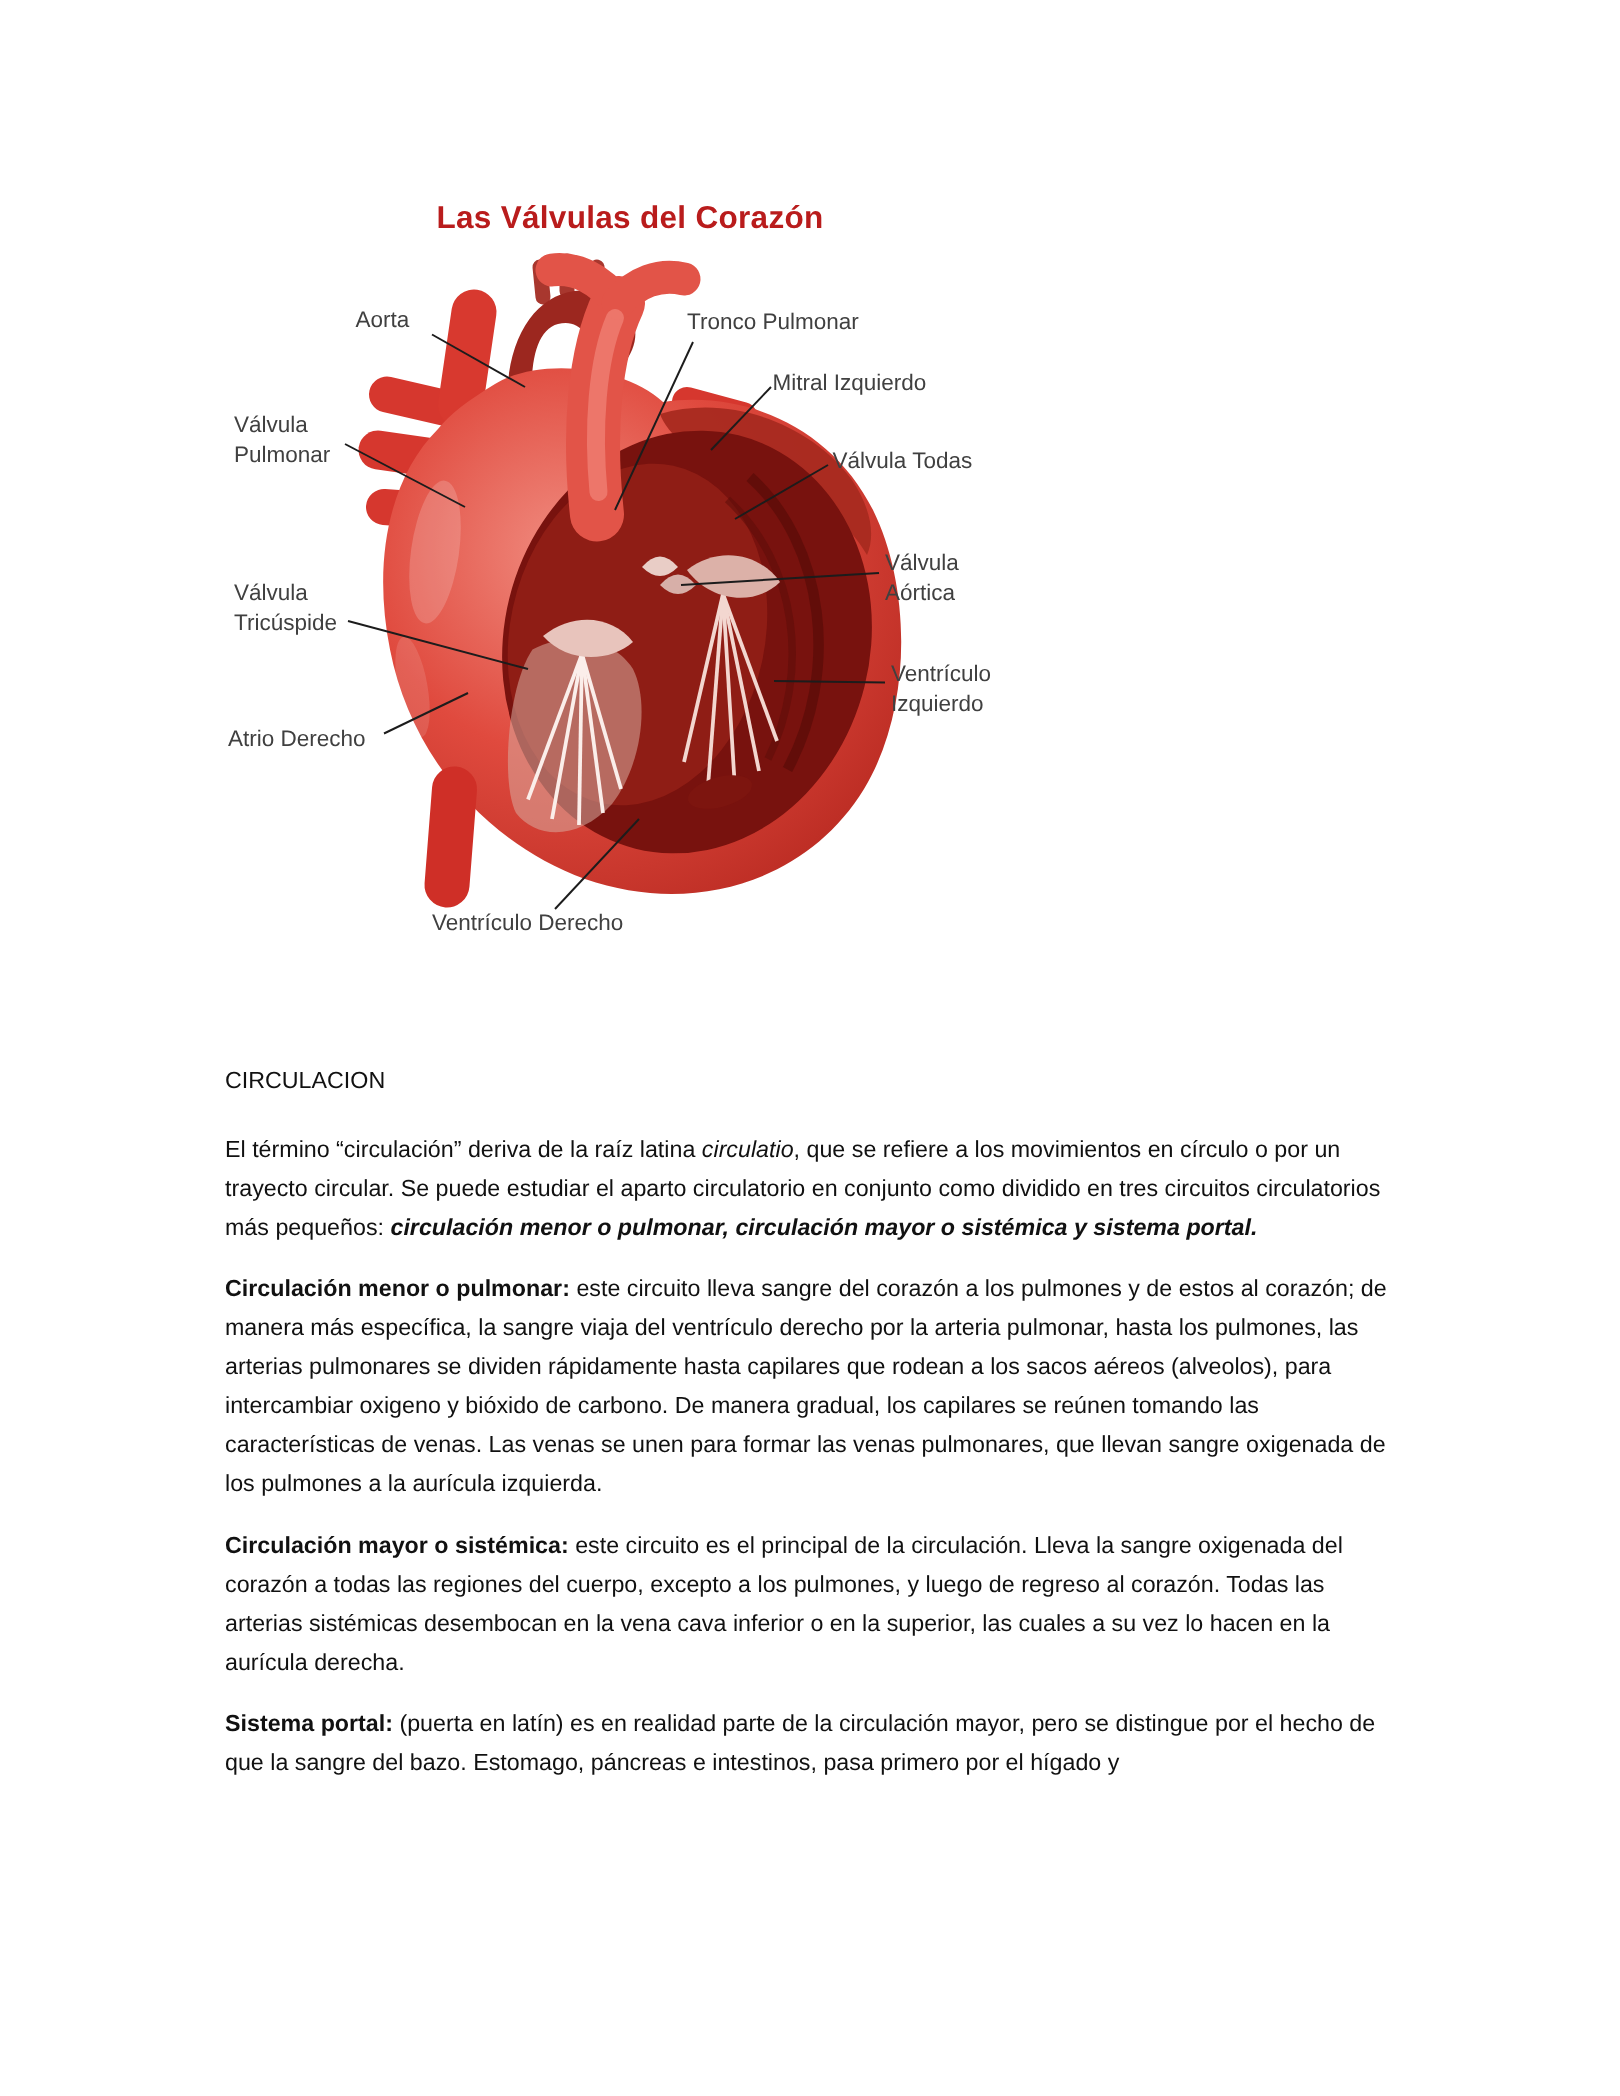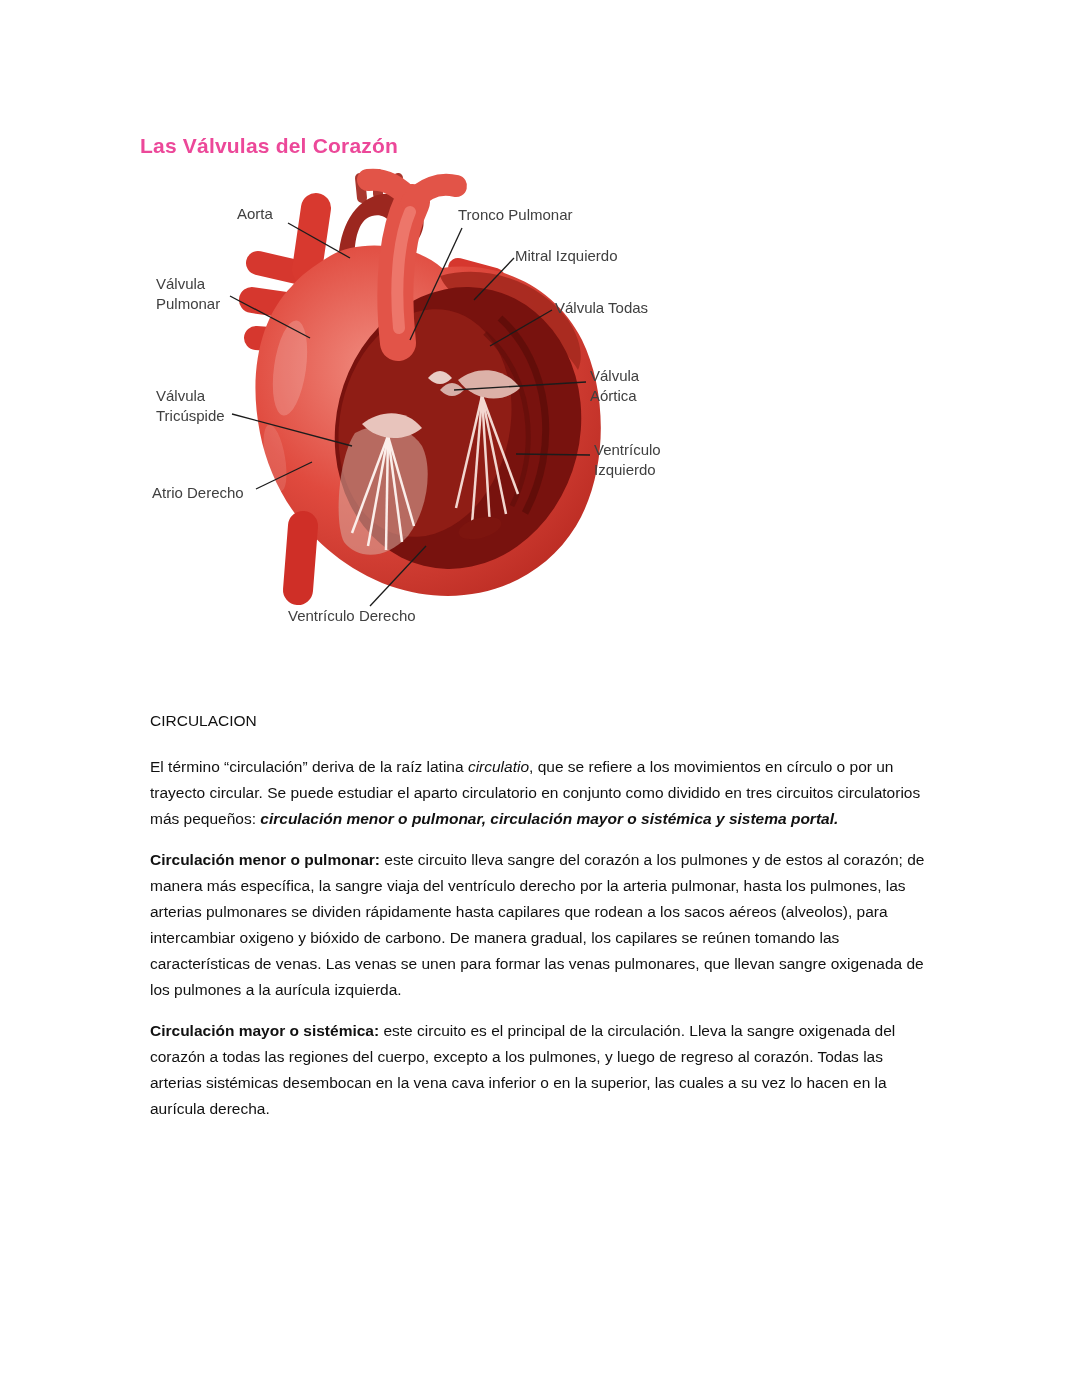--- a/index.html
+++ b/index.html
@@ -14,21 +14,22 @@
     overflow:hidden;
   }
 
   
   .diagram {
     position:absolute; left:140px; top:128px;
     width:560px; height:512px;
   }
   .diagram-title {
     position:absolute; top:6px; left:0; width:560px;
-    font-size:21px; font-weight:bold; color:#ec4899;
+    text-align:center;
+    font-size:21px; font-weight:bold; color:#b91c1c;
     letter-spacing:.2px;
   }
   .heart-svg { position:absolute; left:0; top:0; width:560px; height:512px; }
   .dlabel {
     position:absolute;
     font-size:15px; color:#404040; line-height:1.3;
     white-space:pre-line;
   }
 
   
@@ -159,16 +160,17 @@
     <div class="dlabel" style="left:12px;  top:355px;">Atrio Derecho</div>
     <div class="dlabel" style="left:148px; top:478px;">Ventrículo Derecho</div>
   </div>
 
   <div class="doc-text">
     <div class="doc-heading">CIRCULACION</div>
     <div>
         <p class="doc-para"><span class="run-normal">El término “circulación” deriva de la raíz latina </span><span class="run-italic">circulatio</span><span class="run-normal">, que se refiere a los movimientos en círculo o por un trayecto circular. Se puede estudiar el aparto circulatorio en conjunto como dividido en tres circuitos circulatorios más pequeños: </span><span class="run-bold-italic">circulación menor o pulmonar, circulación mayor o sistémica y sistema portal.</span></p>
         <p class="doc-para"><span class="run-bold">Circulación menor o pulmonar:</span><span class="run-normal"> este circuito lleva sangre del corazón a los pulmones y de estos al corazón; de manera más específica, la sangre viaja del ventrículo derecho por la arteria pulmonar, hasta los pulmones, las arterias pulmonares se dividen rápidamente hasta capilares que rodean a los sacos aéreos  (alveolos), para intercambiar oxigeno y bióxido de carbono. De manera gradual, los capilares se reúnen tomando las características de venas. Las venas se unen para formar las venas pulmonares, que llevan sangre oxigenada de los pulmones a la aurícula izquierda.</span></p>
         <p class="doc-para"><span class="run-bold">Circulación mayor o sistémica:</span><span class="run-normal"> este circuito es el principal de la circulación. Lleva la sangre oxigenada del corazón a todas las regiones del cuerpo, excepto a los pulmones, y luego de regreso al corazón. Todas las arterias sistémicas desembocan en la vena cava inferior o en la superior, las cuales a su vez lo hacen en la aurícula derecha.</span></p>
+        <p class="doc-para"><span class="run-bold">Sistema portal:</span><span class="run-normal"> (puerta en latín) es en realidad parte de la circulación mayor, pero se distingue por el hecho de que la sangre del bazo. Estomago, páncreas e intestinos, pasa primero por el hígado y</span></p>
       </div>
   </div>
 
 </div>
 
 </body></html>

